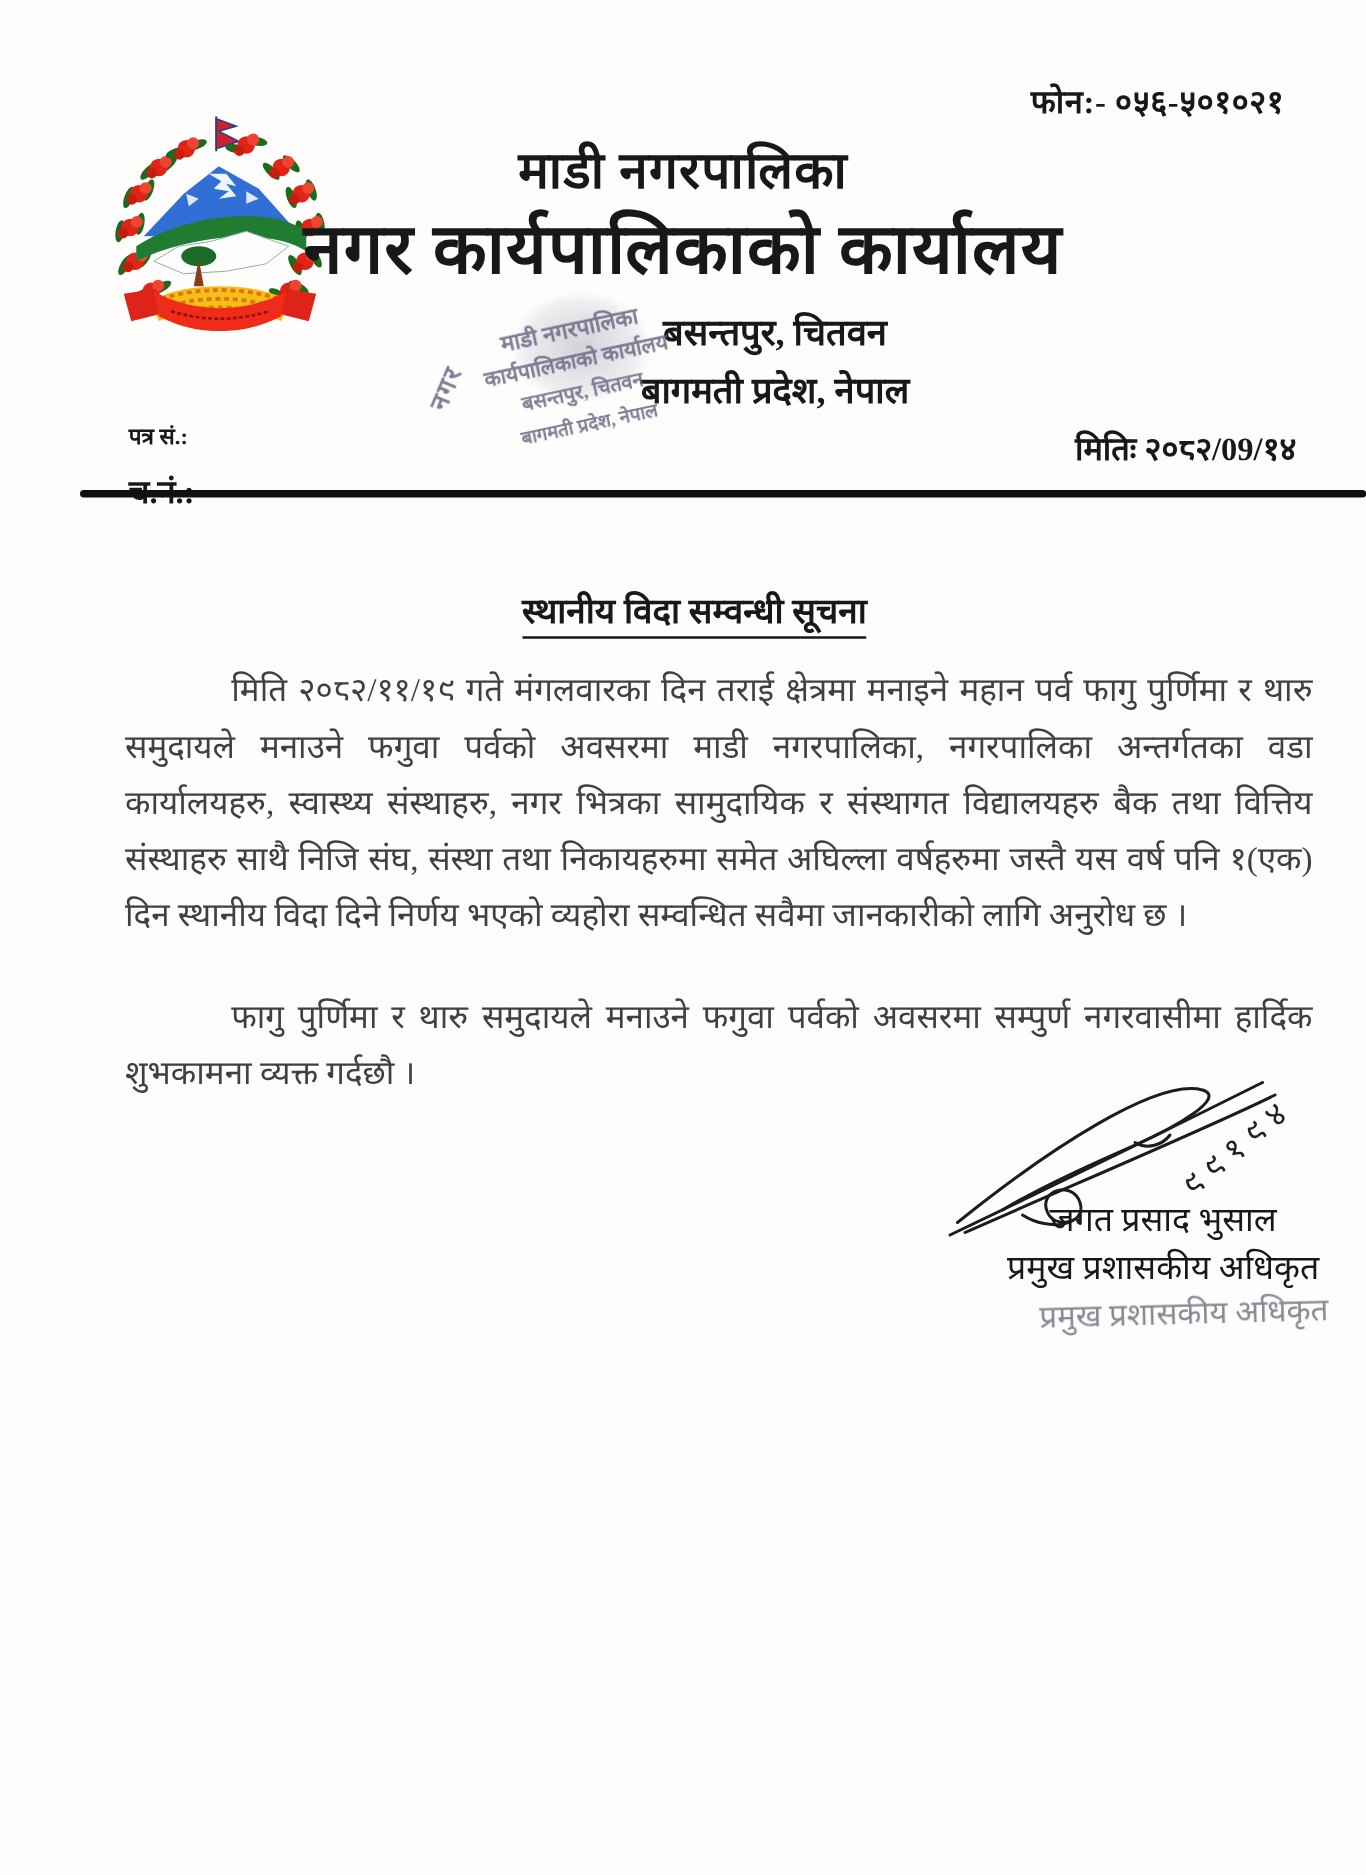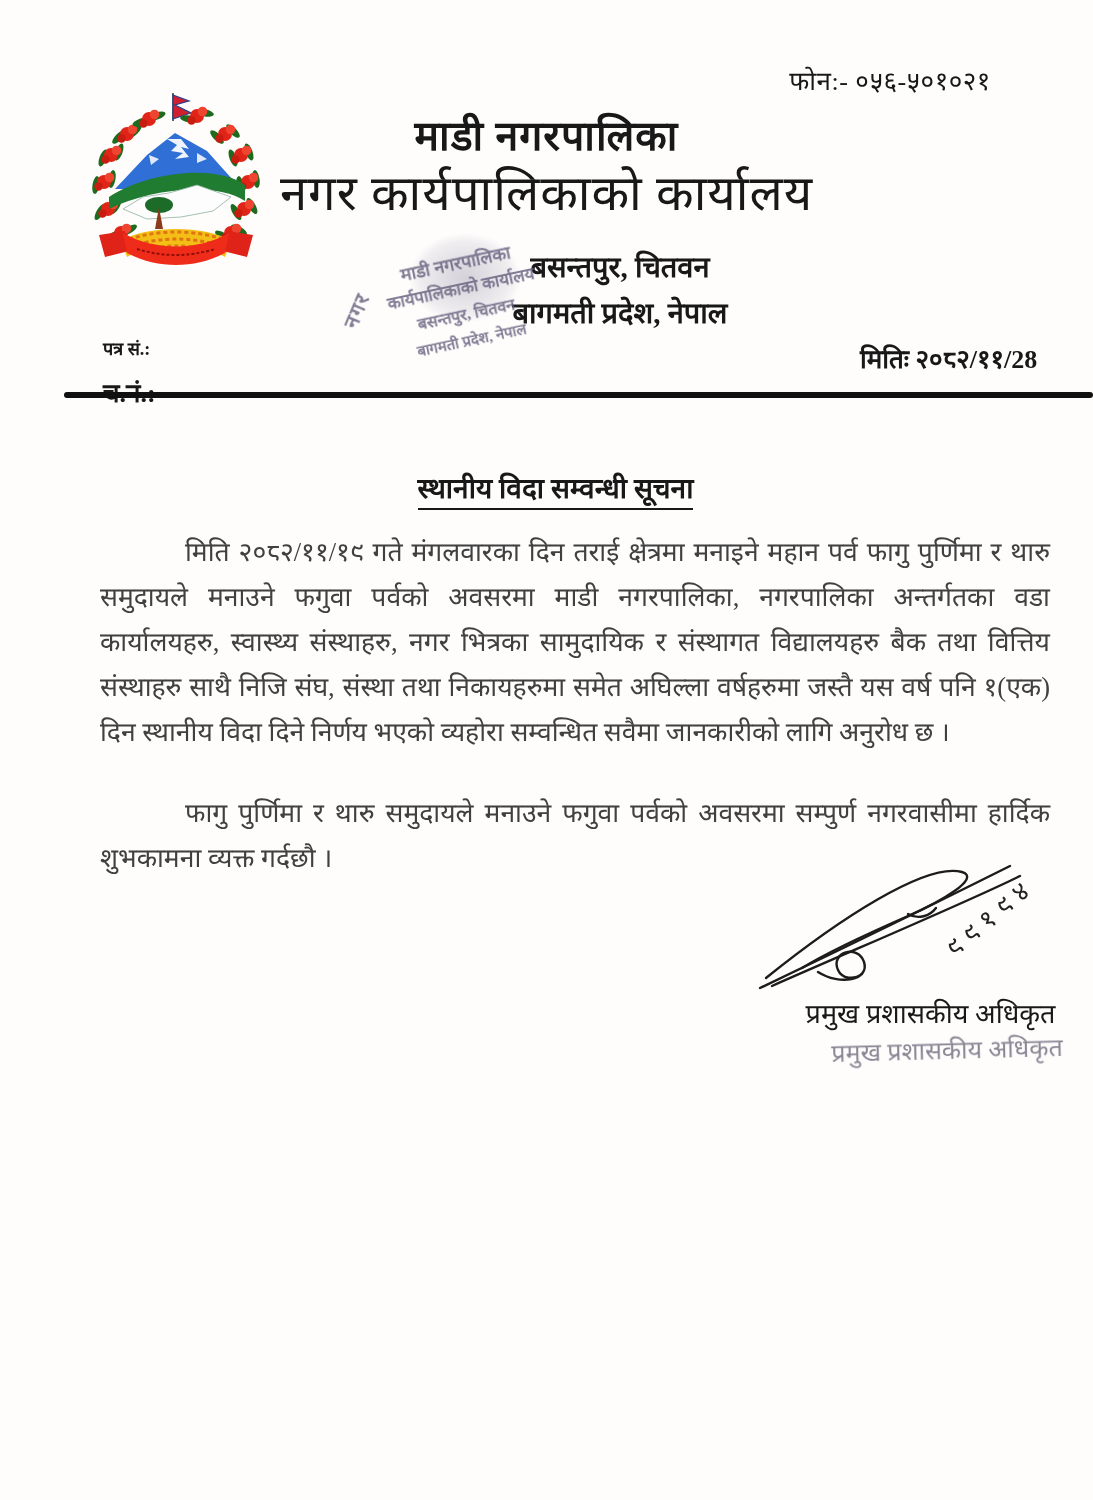--- a/index.html
+++ b/index.html
@@ -10,33 +10,33 @@
     width:1093px; height:1500px;
     margin:0 auto;
     background:#fefdfc;
     color:#181818;
     font-family:"Liberation Serif","DejaVu Serif",serif;
     overflow:hidden;
   }
   .abs { position:absolute; }
 
   .phone {
-    top:62px; left:760px; width:260px;
-    font-size:26px; font-weight:400; text-align:center;
+    top:62px; left:796px; width:260px;
+    font-size:26px; font-weight:700; text-align:center;
     letter-spacing:0.5px; white-space:nowrap;
   }
   .logo { top:93px; left:85px; width:182px; height:172px; }
 
   .title-main {
     top:106px; left:0; width:100%; text-align:center;
     font-size:41px; font-weight:700; letter-spacing:1px;
   }
   .title-office {
     top:158px; left:0; width:100%; text-align:center;
-    font-size:49px; font-weight:400; letter-spacing:1px;
+    font-size:56px; font-weight:700; letter-spacing:1px;
   }
   .address {
     top:244px; left:420px; width:400px; text-align:center;
     font-size:29px; font-weight:700; line-height:46px;
     white-space:nowrap;
   }
 
   .round-stamp {
     top:224px; left:356px; width:200px; height:190px;
     transform:rotate(-12deg);
@@ -255,21 +255,21 @@
     <div class="rs-lines">
       <div class="rs-l1">माडी नगरपालिका</div>
       <div class="rs-l2">कार्यपालिकाको कार्यालय</div>
       <div class="rs-l3">बसन्तपुर, चितवन</div>
       <div class="rs-l4">बागमती प्रदेश, नेपाल</div>
     </div>
   </div>
 
   <div class="abs letter-no">पत्र सं.:</div>
   <div class="abs ch-no">च.नं.:</div>
-  <div class="abs date-line">मितिः २०८२/११/28</div>
+  <div class="abs date-line">मितिः २०८२/09/१४</div>
 
   <div class="abs divider"></div>
 
   <div class="abs subject">
     <span>स्थानीय विदा सम्वन्धी सूचना</span>
   </div>
 
   <div class="abs body-text">
     <p>मिति २०८२/११/१९ गते मंगलवारका दिन तराई क्षेत्रमा मनाइने महान पर्व फागु पुर्णिमा र थारु समुदायले मनाउने फगुवा पर्वको अवसरमा माडी नगरपालिका, नगरपालिका अन्तर्गतका वडा कार्यालयहरु, स्वास्थ्य संस्थाहरु, नगर भित्रका सामुदायिक र संस्थागत विद्यालयहरु बैक तथा वित्तिय संस्थाहरु साथै निजि संघ, संस्था तथा निकायहरुमा समेत अघिल्ला वर्षहरुमा जस्तै यस वर्ष पनि १(एक) दिन स्थानीय विदा दिने निर्णय भएको व्यहोरा सम्वन्धित सवैमा जानकारीको लागि अनुरोध छ ।</p>
     <p>फागु पुर्णिमा र थारु समुदायले मनाउने फगुवा पर्वको अवसरमा सम्पुर्ण नगरवासीमा हार्दिक शुभकामना व्यक्त गर्दछौ ।</p>
@@ -279,18 +279,19 @@
     <svg class="sig-flourish" viewBox="0 0 320 140" aria-hidden="true">
       <g fill="none" stroke="#1c1c1c" stroke-width="2.4" stroke-linecap="round">
         <path d="M8,128 C80,70 168,12 204,22 C224,28 182,52 150,66 C118,80 70,102 44,118"></path>
         <path d="M2,138 C90,96 204,40 252,16"></path>
         <path d="M14,136 C100,98 214,50 262,26"></path>
         <path d="M60,122 C82,136 112,130 106,112 C100,94 72,102 80,120 C84,129 96,130 104,124"></path>
         <path d="M150,64 C160,70 172,66 178,58"></path>
       </g>
     </svg>
     <span class="sig-digits">९९१९४</span>
+    <div class="sig-name">जगत प्रसाद भुसाल</div>
     <div class="sig-title">प्रमुख प्रशासकीय अधिकृत</div>
   </div>
 
   <div class="abs officer-stamp">प्रमुख प्रशासकीय अधिकृत</div>
 
 </div>
 
 </body></html>

